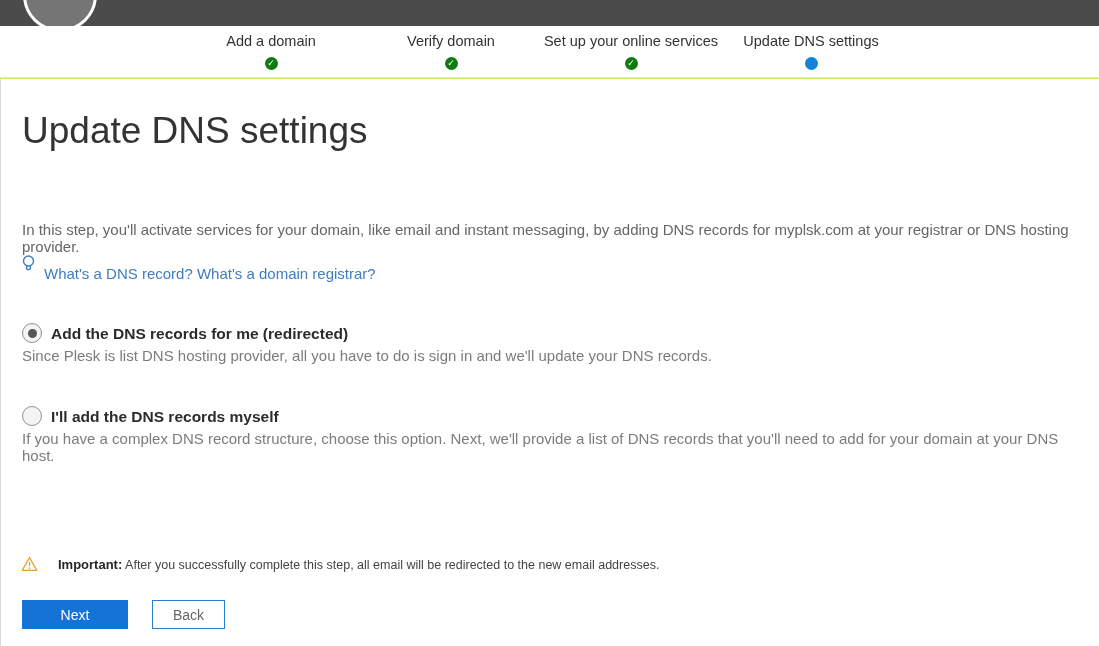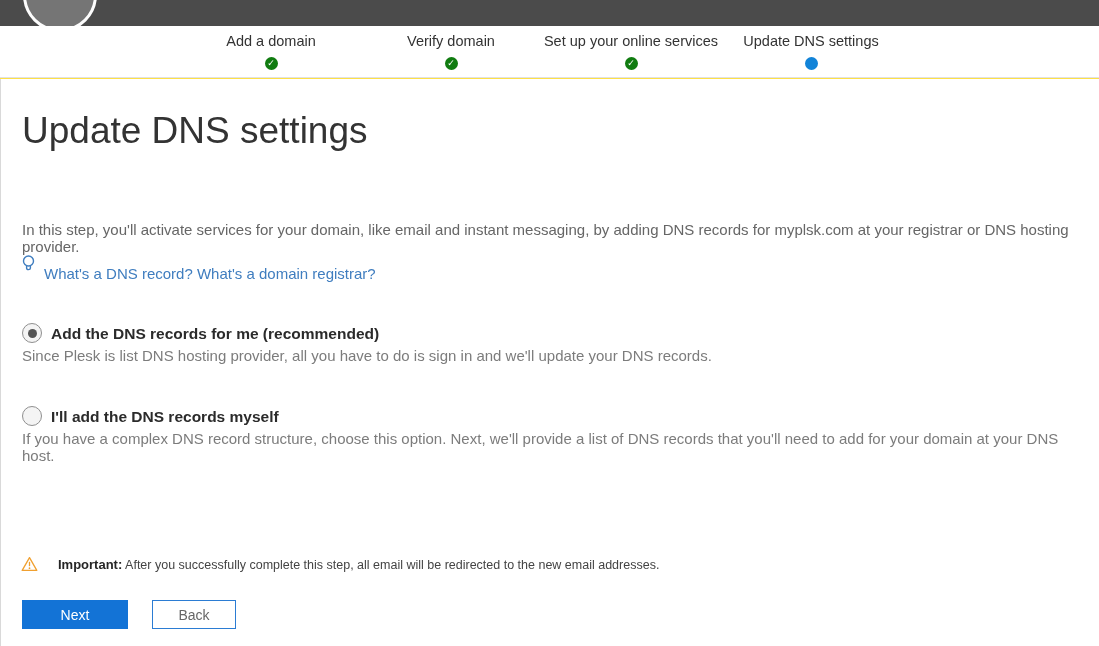--- a/index.html
+++ b/index.html
@@ -1,18 +1,18 @@
 <!DOCTYPE html>
 <html><head>
 <meta charset="utf-8">
 <style>
   * { margin: 0; padding: 0; box-sizing: border-box; }
   html, body { width: 1099px; height: 646px; background: #fff; overflow: hidden; }
   body { font-family: "Liberation Sans", "DejaVu Sans", sans-serif; }
-  .page { position: relative; width: 1099px; height: 646px; background: #fde047; }
+  .page { position: relative; width: 1099px; height: 646px; background: #bef264; }
 
   
   .topbar { position: absolute; left: 0; top: 0; width: 1099px; height: 26px; background: #4b4b4b; }
   .avatar { position: absolute; left: 23px; top: -42px; width: 74px; height: 74px; border-radius: 50%;
             background: #757575; border: 3px solid #fdfdfd; }
 
   
   .steps-strip { position: absolute; left: 0; top: 26px; width: 1099px; height: 52px; background: #fff;
                  border-bottom: 1px solid #e2e2e2; }
   .steps-row { position: absolute; left: 181px; top: 6px; display: flex; }
@@ -51,21 +51,21 @@
   .warning { position: absolute; left: 21px; top: 556px; display: flex; align-items: center; gap: 20px; }
   .warn-text { font-size: 12.5px; color: #444; }
   .warn-text b { color: #262626; font-size: 13px; }
 
   
   .btn { position: absolute; top: 600px; height: 29px; font-size: 14px; text-align: center;
          display: flex; align-items: center; justify-content: center; cursor: pointer;
          font-family: "Liberation Sans", "DejaVu Sans", sans-serif; }
   .btn-primary { left: 22px; width: 106px; background: #1373d6; color: #fff; border: 1px solid #1373d6; }
   .btn-outline { background: #fff; border: 1px solid #2b7cd3; color: #666; }
-  .btn-back { left: 152px; width: 84px; }
+  .btn-back { left: 152px; width: 73px; }
   .btn-save { left: 235px; width: 137px; }
 </style>
 </head>
 <body>
 
 <div class="page">
 
   <div class="topbar">
     <div class="avatar"></div>
   </div>
@@ -101,21 +101,21 @@
     <svg class="bulb" width="17" height="19" viewBox="0 0 17 19">
       <circle cx="8.5" cy="7" r="5" fill="none" stroke="#3f7dbf" stroke-width="1.4"></circle>
       <path d="M6.6 12 L6.6 14 Q6.6 15.6 8.5 15.6 Q10.4 15.6 10.4 14 L10.4 12" fill="none" stroke="#3f7dbf" stroke-width="1.4"></path>
     </svg>
     <span class="help-links">What's a DNS record? What's a domain registrar?</span>
   </div>
 
   <div class="radio selected" style="top:323px">
     <span class="dot"></span>
   </div>
-  <label class="opt-label" style="top:325px">Add the DNS records for me (recommended)</label>
+  <label class="opt-label" style="top:325px">Add the DNS records for me (redirected)</label>
   <p class="opt-desc" style="top:347px">Since Plesk is list DNS hosting provider, all you have to do is sign in and we'll update your DNS records.</p>
 
   <div class="radio" style="top:406px">
     
   </div>
   <label class="opt-label" style="top:408px">I'll add the DNS records myself</label>
   <p class="opt-desc" style="top:430px">If you have a complex DNS record structure, choose this option. Next, we'll provide a list of DNS records that you'll need to add for your domain at your DNS host.</p>
 
 
   <div class="warning">

